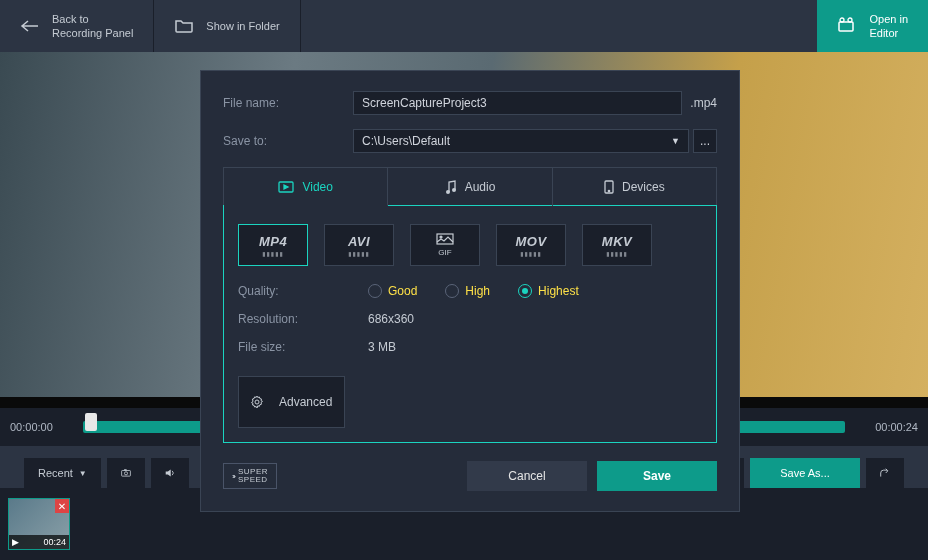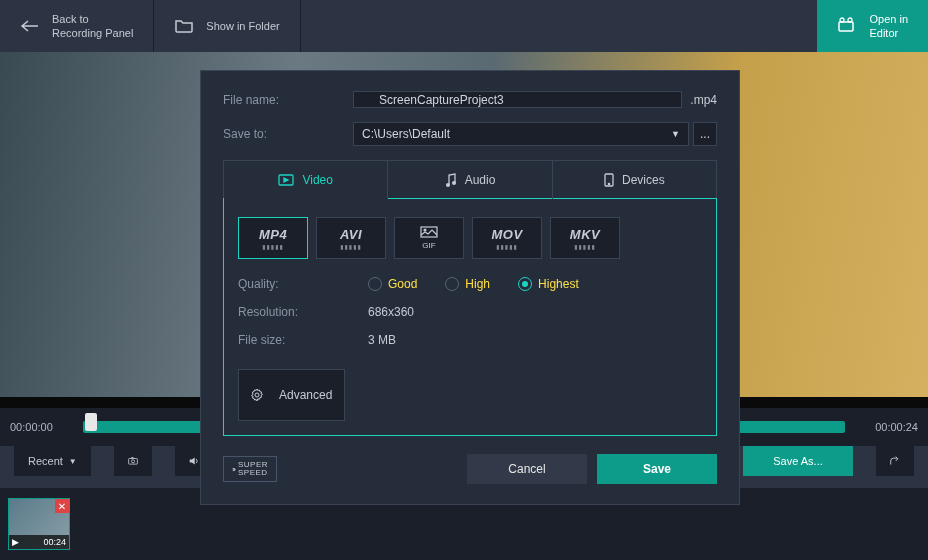--- a/index.html
+++ b/index.html
@@ -7,42 +7,42 @@
 .topbar{height:52px;background:#2c3443;display:flex;align-items:stretch}
 .tb-btn{display:flex;align-items:center;padding:0 20px;color:#c5cbd3;font-size:11px;border-right:1px solid #1a1f2a;cursor:pointer;gap:12px}
 .tb-btn.teal{background:#0d9b8a;color:#fff;border:none;margin-left:auto}
 .tb-btn svg{flex-shrink:0}
 .tb-text{line-height:1.3}
 .preview{position:absolute;top:52px;left:0;right:0;height:345px;background:linear-gradient(100deg,#3a4a52 0%,#6b7a82 30%,#5a6a72 50%,#c5a04a 75%,#d4b060 100%);}
 .timeline{position:absolute;top:408px;left:0;right:0;height:38px;background:#1a1f2a;display:flex;align-items:center;padding:0 10px;gap:24px}
 .time-txt{color:#b0b8c4;font-size:11px}
 .track{flex:1;height:12px;background:#0d9b8a;border-radius:2px;position:relative;margin:0 6px}
 .marker{position:absolute;left:2px;top:-8px;width:12px;height:18px;background:#e8e8e8;border-radius:2px}
-.bottombar{position:absolute;top:446px;left:0;right:0;height:42px;background:#2c3443;display:flex;align-items:flex-start;gap:23px;padding:0 14px}
+.bottombar{position:absolute;top:446px;left:0;right:0;height:42px;background:#2c3443;display:flex;align-items:flex-end;gap:6px;padding:0 24px}
 .bb-btn{height:30px;background:#1a1f2a;color:#c5cbd3;display:flex;align-items:center;justify-content:center;font-size:11px;padding:0 14px;border:none;cursor:pointer}
 .bb-btn.teal{background:#0d9b8a;color:#fff;font-weight:normal}
 .bb-icon{width:38px}
 .spacer{flex:1}
 .thumbs{position:absolute;top:488px;left:0;right:0;height:72px;background:#1a1f2a;display:flex;align-items:center;padding:8px}
 .thumb{width:62px;height:52px;background:linear-gradient(135deg,#5a7a8a,#8aa0a8);border:1px solid #0d9b8a;position:relative}
 .thumb-x{position:absolute;top:0;right:0;width:14px;height:14px;background:#d44;color:#fff;font-size:10px;display:flex;align-items:center;justify-content:center}
 .thumb-bar{position:absolute;bottom:0;left:0;right:0;height:14px;background:rgba(0,0,0,.7);display:flex;align-items:center;justify-content:space-between;padding:0 3px;color:#fff;font-size:9px}
 .dialog{position:absolute;top:70px;left:200px;width:540px;background:#252c3a;border:1px solid #3a4454;padding:20px 22px;z-index:10}
 .row{display:flex;align-items:center;margin-bottom:14px}
 .lbl{width:130px;color:#8a94a4;font-size:12px}
-.inp{flex:1;height:17px;background:#1a1f2a;border:1px solid #3a4454;color:#d0d4dc;font-size:12px;padding:0 25px}
+.inp{flex:1;height:24px;background:#1a1f2a;border:1px solid #3a4454;color:#d0d4dc;font-size:12px;padding:0 8px}
 .ext{color:#c5cbd3;font-size:12px;margin-left:8px}
 .dd{flex:1;height:24px;background:#1a1f2a;border:1px solid #3a4454;color:#d0d4dc;font-size:12px;padding:0 8px;display:flex;align-items:center;justify-content:space-between}
 .dots{width:24px;height:24px;background:#1a1f2a;border:1px solid #3a4454;color:#d0d4dc;margin-left:4px;display:flex;align-items:center;justify-content:center;font-size:12px}
 .tabs{display:flex;border:1px solid #3a4454;border-bottom:none;margin-top:4px}
 .tab{flex:1;height:38px;display:flex;align-items:center;justify-content:center;gap:8px;color:#c5cbd3;font-size:12px;cursor:pointer;border-right:1px solid #3a4454}
 .tab:last-child{border-right:none}
 .tab.active{color:#1bd4c0;border-bottom:1px solid #252c3a;position:relative;z-index:2}
 .panel{border:1px solid #1bd4c0;padding:18px 14px 14px;margin-top:-1px}
-.formats{display:flex;gap:8px;margin-bottom:18px;justify-content:flex-start}
+.formats{display:flex;gap:16px;margin-bottom:18px;justify-content:flex-start}
 .fmt{width:70px;height:42px;background:#1a1f2a;border:1px solid #3a4454;display:flex;flex-direction:column;align-items:center;justify-content:center;color:#c5cbd3;cursor:pointer}
 .fmt.active{border-color:#1bd4c0}
 .fmt-t{font-size:13px;font-weight:bold;font-style:italic;letter-spacing:.5px}
 .fmt-b{font-size:6px;letter-spacing:1px;opacity:.6;margin-top:1px}
 .qrow{display:flex;align-items:center;color:#8a94a4;font-size:12px;margin-bottom:14px}
 .qrow .lbl{width:130px}
 .radio{display:flex;align-items:center;gap:6px;margin-right:28px;color:#fde047;cursor:pointer}
 .rcirc{width:14px;height:14px;border:1px solid #5a6478;border-radius:50%;display:flex;align-items:center;justify-content:center}
 .rcirc.on{border-color:#1bd4c0}
 .rdot{width:6px;height:6px;background:#1bd4c0;border-radius:50%}

